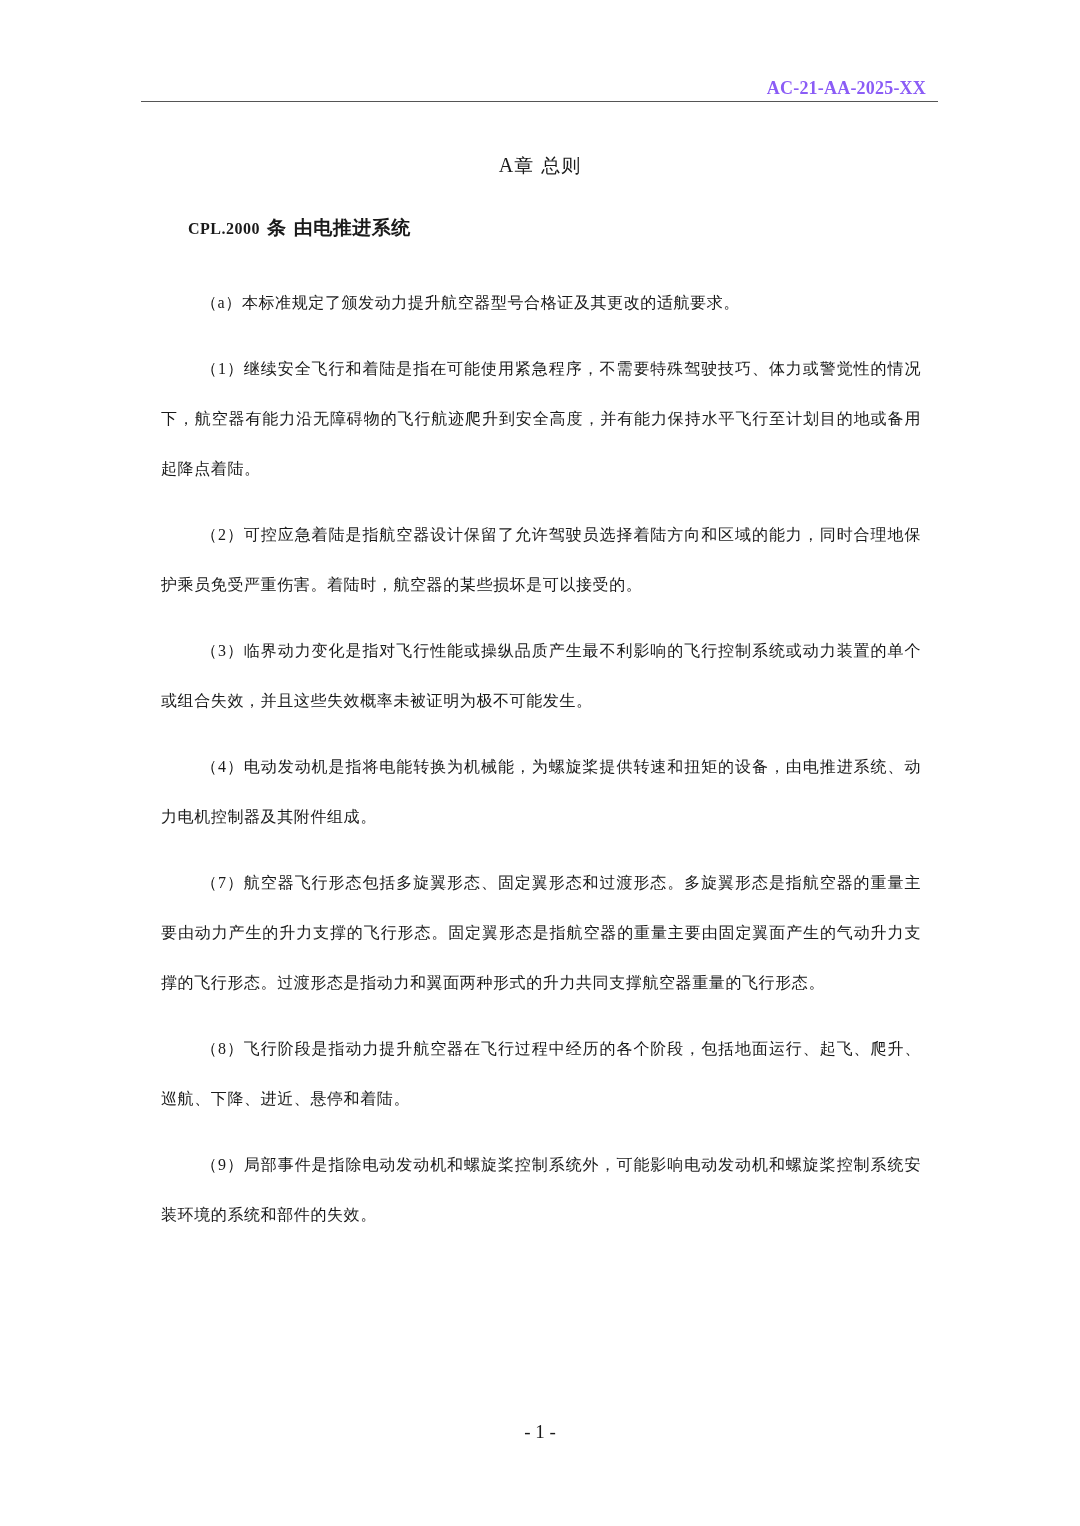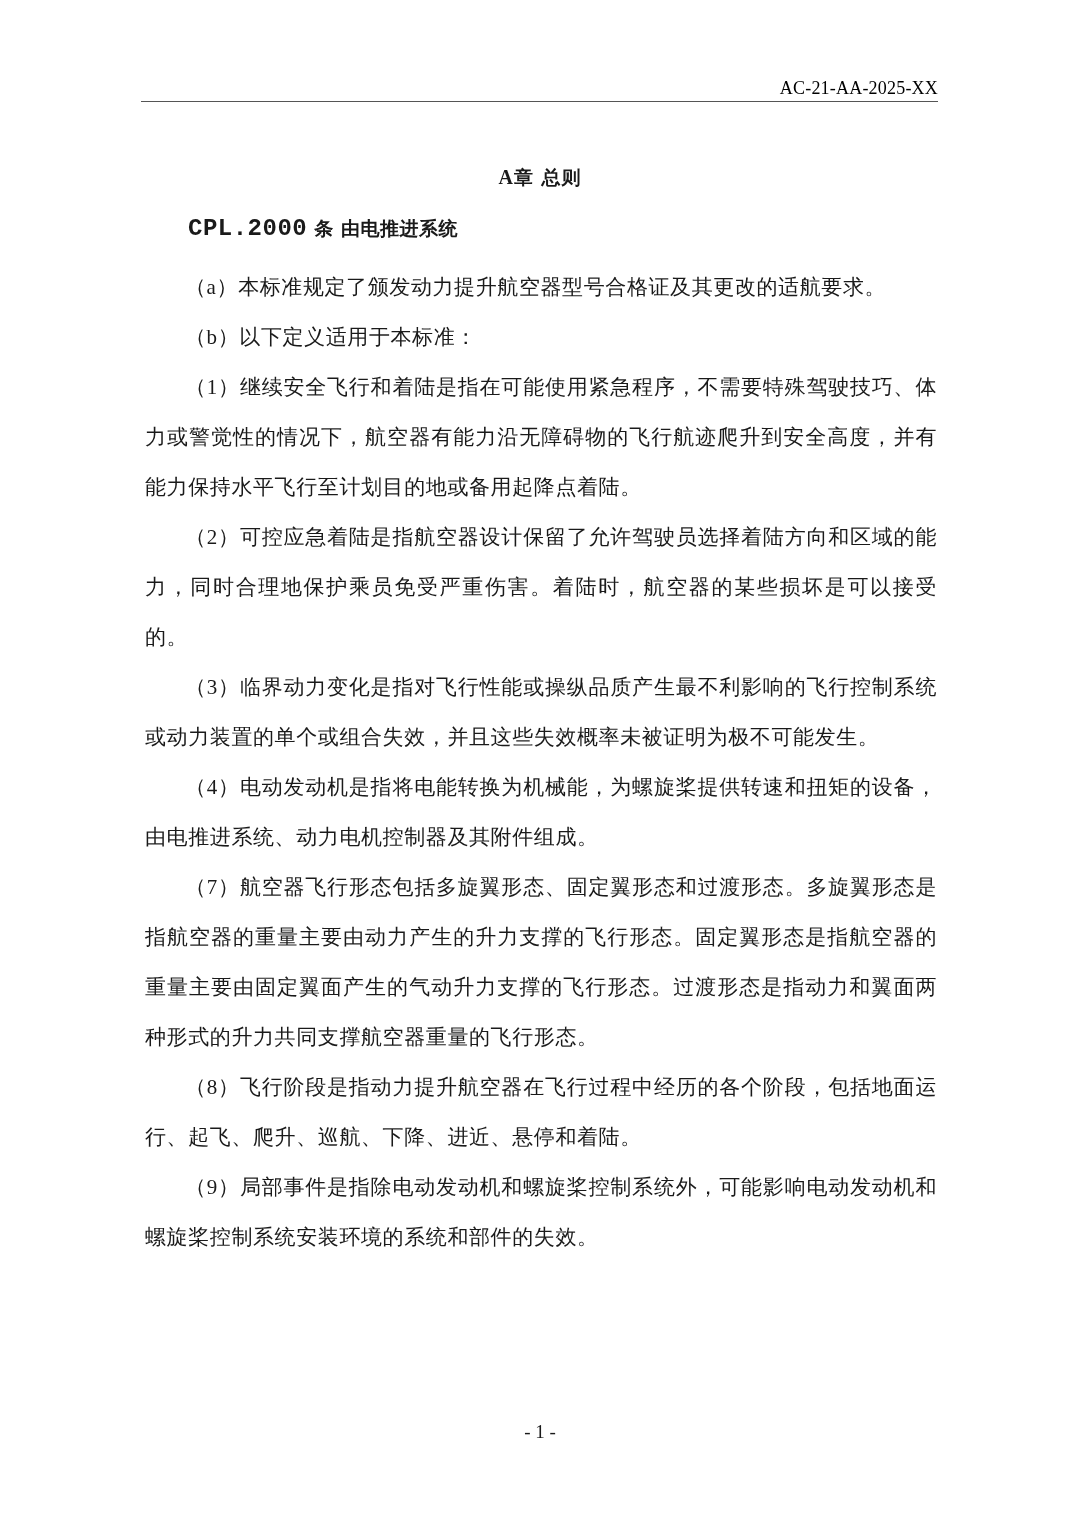--- a/index.html
+++ b/index.html
@@ -18,65 +18,65 @@
     .page-header {
       position: absolute;
       left: 141px;
       top: 76px;
       width: 797px;
       height: 25px;
       border-bottom: 1.5px solid #555555;
     }
     .doc-code {
       position: absolute;
-      right: 0;
+      right: 12px;
       top: 2px;
       font-family: "Liberation Serif", serif;
       font-size: 18px;
-      color: #000000;
+      color: #8b5cf6;
       letter-spacing: 0.2px;
+      font-weight: bold;
     }
     .chapter-title {
       position: absolute;
       left: 0;
       width: 1080px;
       top: 153px;
       text-align: center;
       font-family: "DejaVu Sans", sans-serif;
-      font-weight: bold;
+      font-weight: normal;
       font-size: 19px;
       letter-spacing: 1px;
-      margin-top: 12px;
     }
     .chapter-title .latin {
       font-family: "Liberation Serif", serif;
       font-size: 20px;
     }
     .section-title {
       position: absolute;
       left: 188px;
       top: 215px;
       font-family: "DejaVu Sans", sans-serif;
       font-weight: bold;
       font-size: 19px;
       letter-spacing: 0.5px;
     }
     .section-title .latin {
-      font-family: Liberation Mono, monospace;
-      font-size: 24px;
+      font-family: Liberation Serif, serif;
+      font-size: 16px;
     }
     .body {
       position: absolute;
       left: 145px;
       top: 262px;
       width: 792px;
     }
     .para {
-      margin: 0;
-      font-size: 21px;
+      margin: 16px;
+      font-size: 16px;
       line-height: 50px;
       text-indent: 40px;
       text-align: justify;
       text-align-last: left;
       letter-spacing: 0.6px;
       font-family: "DejaVu Serif", "Liberation Serif", serif;
       word-break: break-all;
     }
     .para .label {
       font-family: "Liberation Serif", serif;
@@ -97,21 +97,20 @@
 <div class="page-header">
   <span class="doc-code">AC-21-AA-2025-XX</span>
 </div>
 
 <div class="chapter-title"><span class="latin">A</span><span>章  总则</span></div>
 
 <div class="section-title"><span class="latin">CPL.2000</span><span> 条  由电推进系统</span></div>
 
 <div class="body">
   <p class="para"><span class="label">（a）</span><span>本标准规定了颁发动力提升航空器型号合格证及其更改的适航要求。</span></p>
-  <p class="para"><span class="label">（b）</span><span>以下定义适用于本标准：</span></p>
   <p class="para"><span class="label">（1）</span><span>继续安全飞行和着陆是指在可能使用紧急程序，不需要特殊驾驶技巧、体力或警觉性的情况下，航空器有能力沿无障碍物的飞行航迹爬升到安全高度，并有能力保持水平飞行至计划目的地或备用起降点着陆。</span></p>
   <p class="para"><span class="label">（2）</span><span>可控应急着陆是指航空器设计保留了允许驾驶员选择着陆方向和区域的能力，同时合理地保护乘员免受严重伤害。着陆时，航空器的某些损坏是可以接受的。</span></p>
   <p class="para"><span class="label">（3）</span><span>临界动力变化是指对飞行性能或操纵品质产生最不利影响的飞行控制系统或动力装置的单个或组合失效，并且这些失效概率未被证明为极不可能发生。</span></p>
   <p class="para"><span class="label">（4）</span><span>电动发动机是指将电能转换为机械能，为螺旋桨提供转速和扭矩的设备，由电推进系统、动力电机控制器及其附件组成。</span></p>
   <p class="para"><span class="label">（7）</span><span>航空器飞行形态包括多旋翼形态、固定翼形态和过渡形态。多旋翼形态是指航空器的重量主要由动力产生的升力支撑的飞行形态。固定翼形态是指航空器的重量主要由固定翼面产生的气动升力支撑的飞行形态。过渡形态是指动力和翼面两种形式的升力共同支撑航空器重量的飞行形态。</span></p>
   <p class="para"><span class="label">（8）</span><span>飞行阶段是指动力提升航空器在飞行过程中经历的各个阶段，包括地面运行、起飞、爬升、巡航、下降、进近、悬停和着陆。</span></p>
   <p class="para"><span class="label">（9）</span><span>局部事件是指除电动发动机和螺旋桨控制系统外，可能影响电动发动机和螺旋桨控制系统安装环境的系统和部件的失效。</span></p>
 </div>
 
 <div class="page-number">- 1 -</div>

